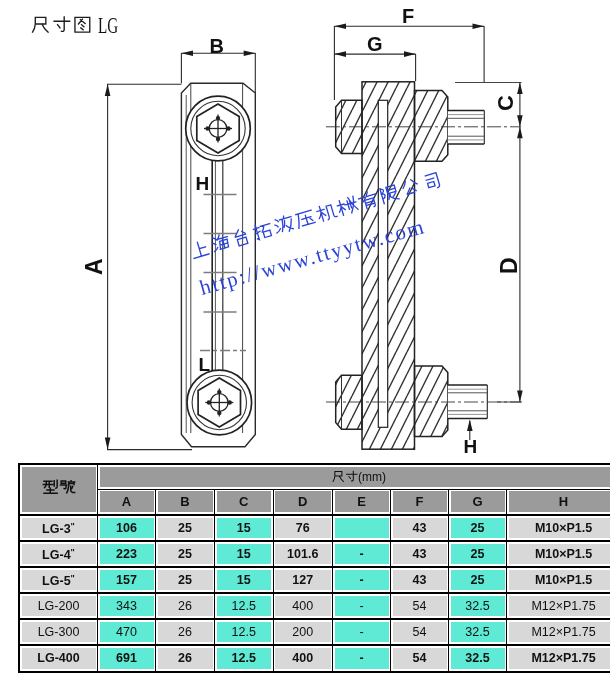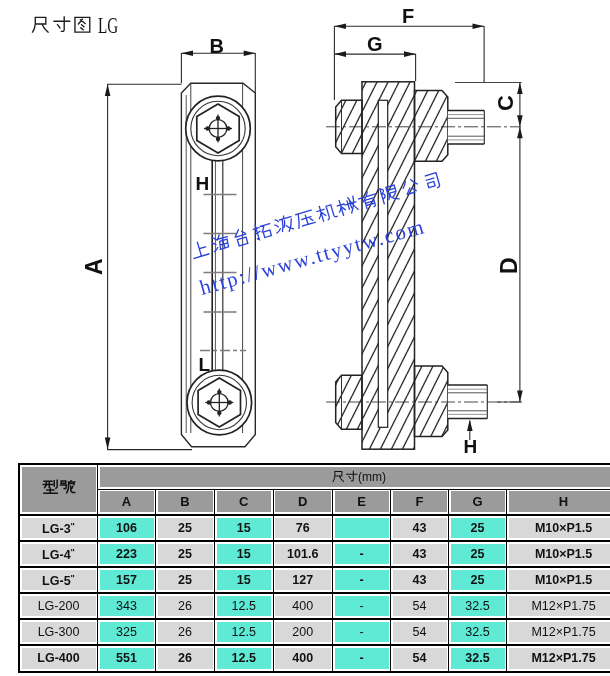--- a/index.html
+++ b/index.html
@@ -343,32 +343,32 @@
           <td class="lt">26</td>
           <td class="wt">12.5</td>
           <td class="lt">400</td>
     <td class="wt">-</td>
           <td class="lt">54</td>
           <td class="wt">32.5</td>
           <td class="lt">M12×P1.75</td>
   </tr>
   <tr style="height:25px;font-size:12.5px;font-weight:normal;border-top:2px solid #000;border-radius:9px;">
     <td class="lt" style="border-right:1.5px solid #000;">LG-300</td>
-    <td class="wt">325</td>
+    <td class="wt">470</td>
           <td class="lt">26</td>
           <td class="wt">12.5</td>
           <td class="lt">200</td>
     <td class="wt">-</td>
           <td class="lt">54</td>
           <td class="wt">32.5</td>
           <td class="lt">M12×P1.75</td>
   </tr>
   <tr style="height:25px;font-size:12.5px;font-weight:bold;border-top:2px solid #000;">
     <td class="lt" style="border-right:1.5px solid #000;margin-top:47px;">LG-400</td>
-    <td class="wt">551</td>
+    <td class="wt">691</td>
           <td class="lt">26</td>
           <td class="wt">12.5</td>
           <td class="lt">400</td>
     <td class="wt">-</td>
           <td class="lt">54</td>
           <td class="wt">32.5</td>
           <td class="lt">M12×P1.75</td>
   </tr>
 </tbody>
     </table>

